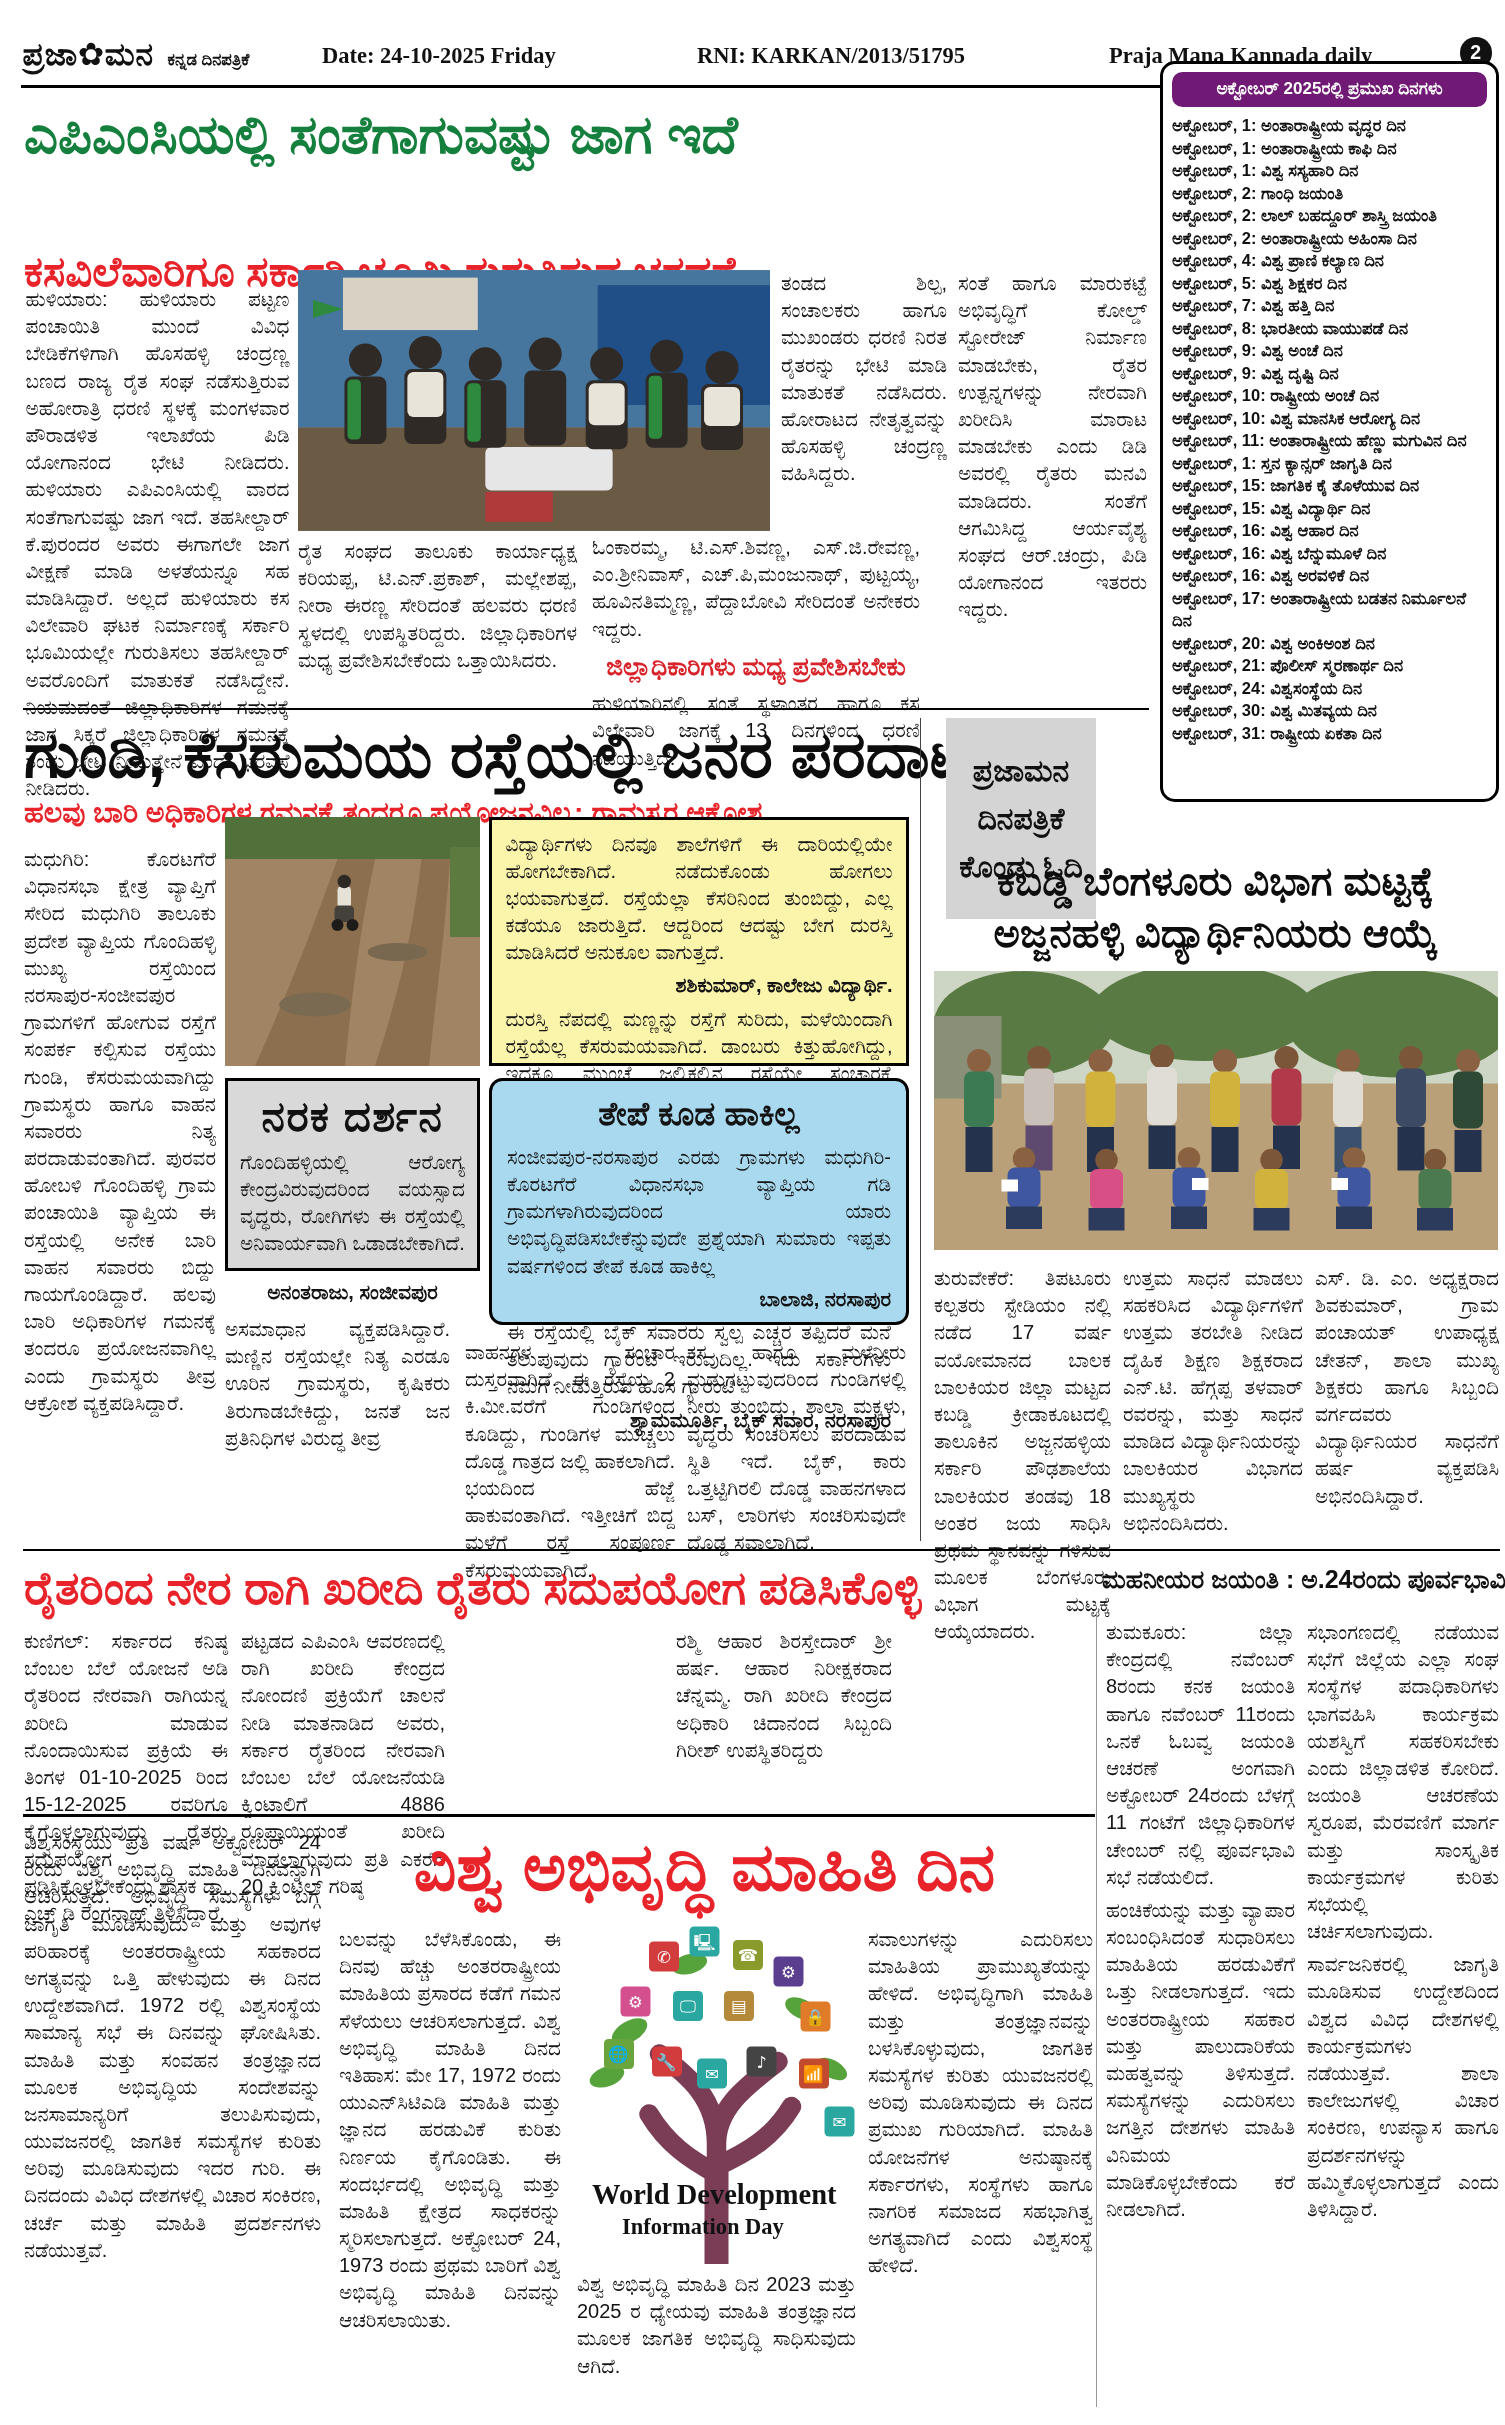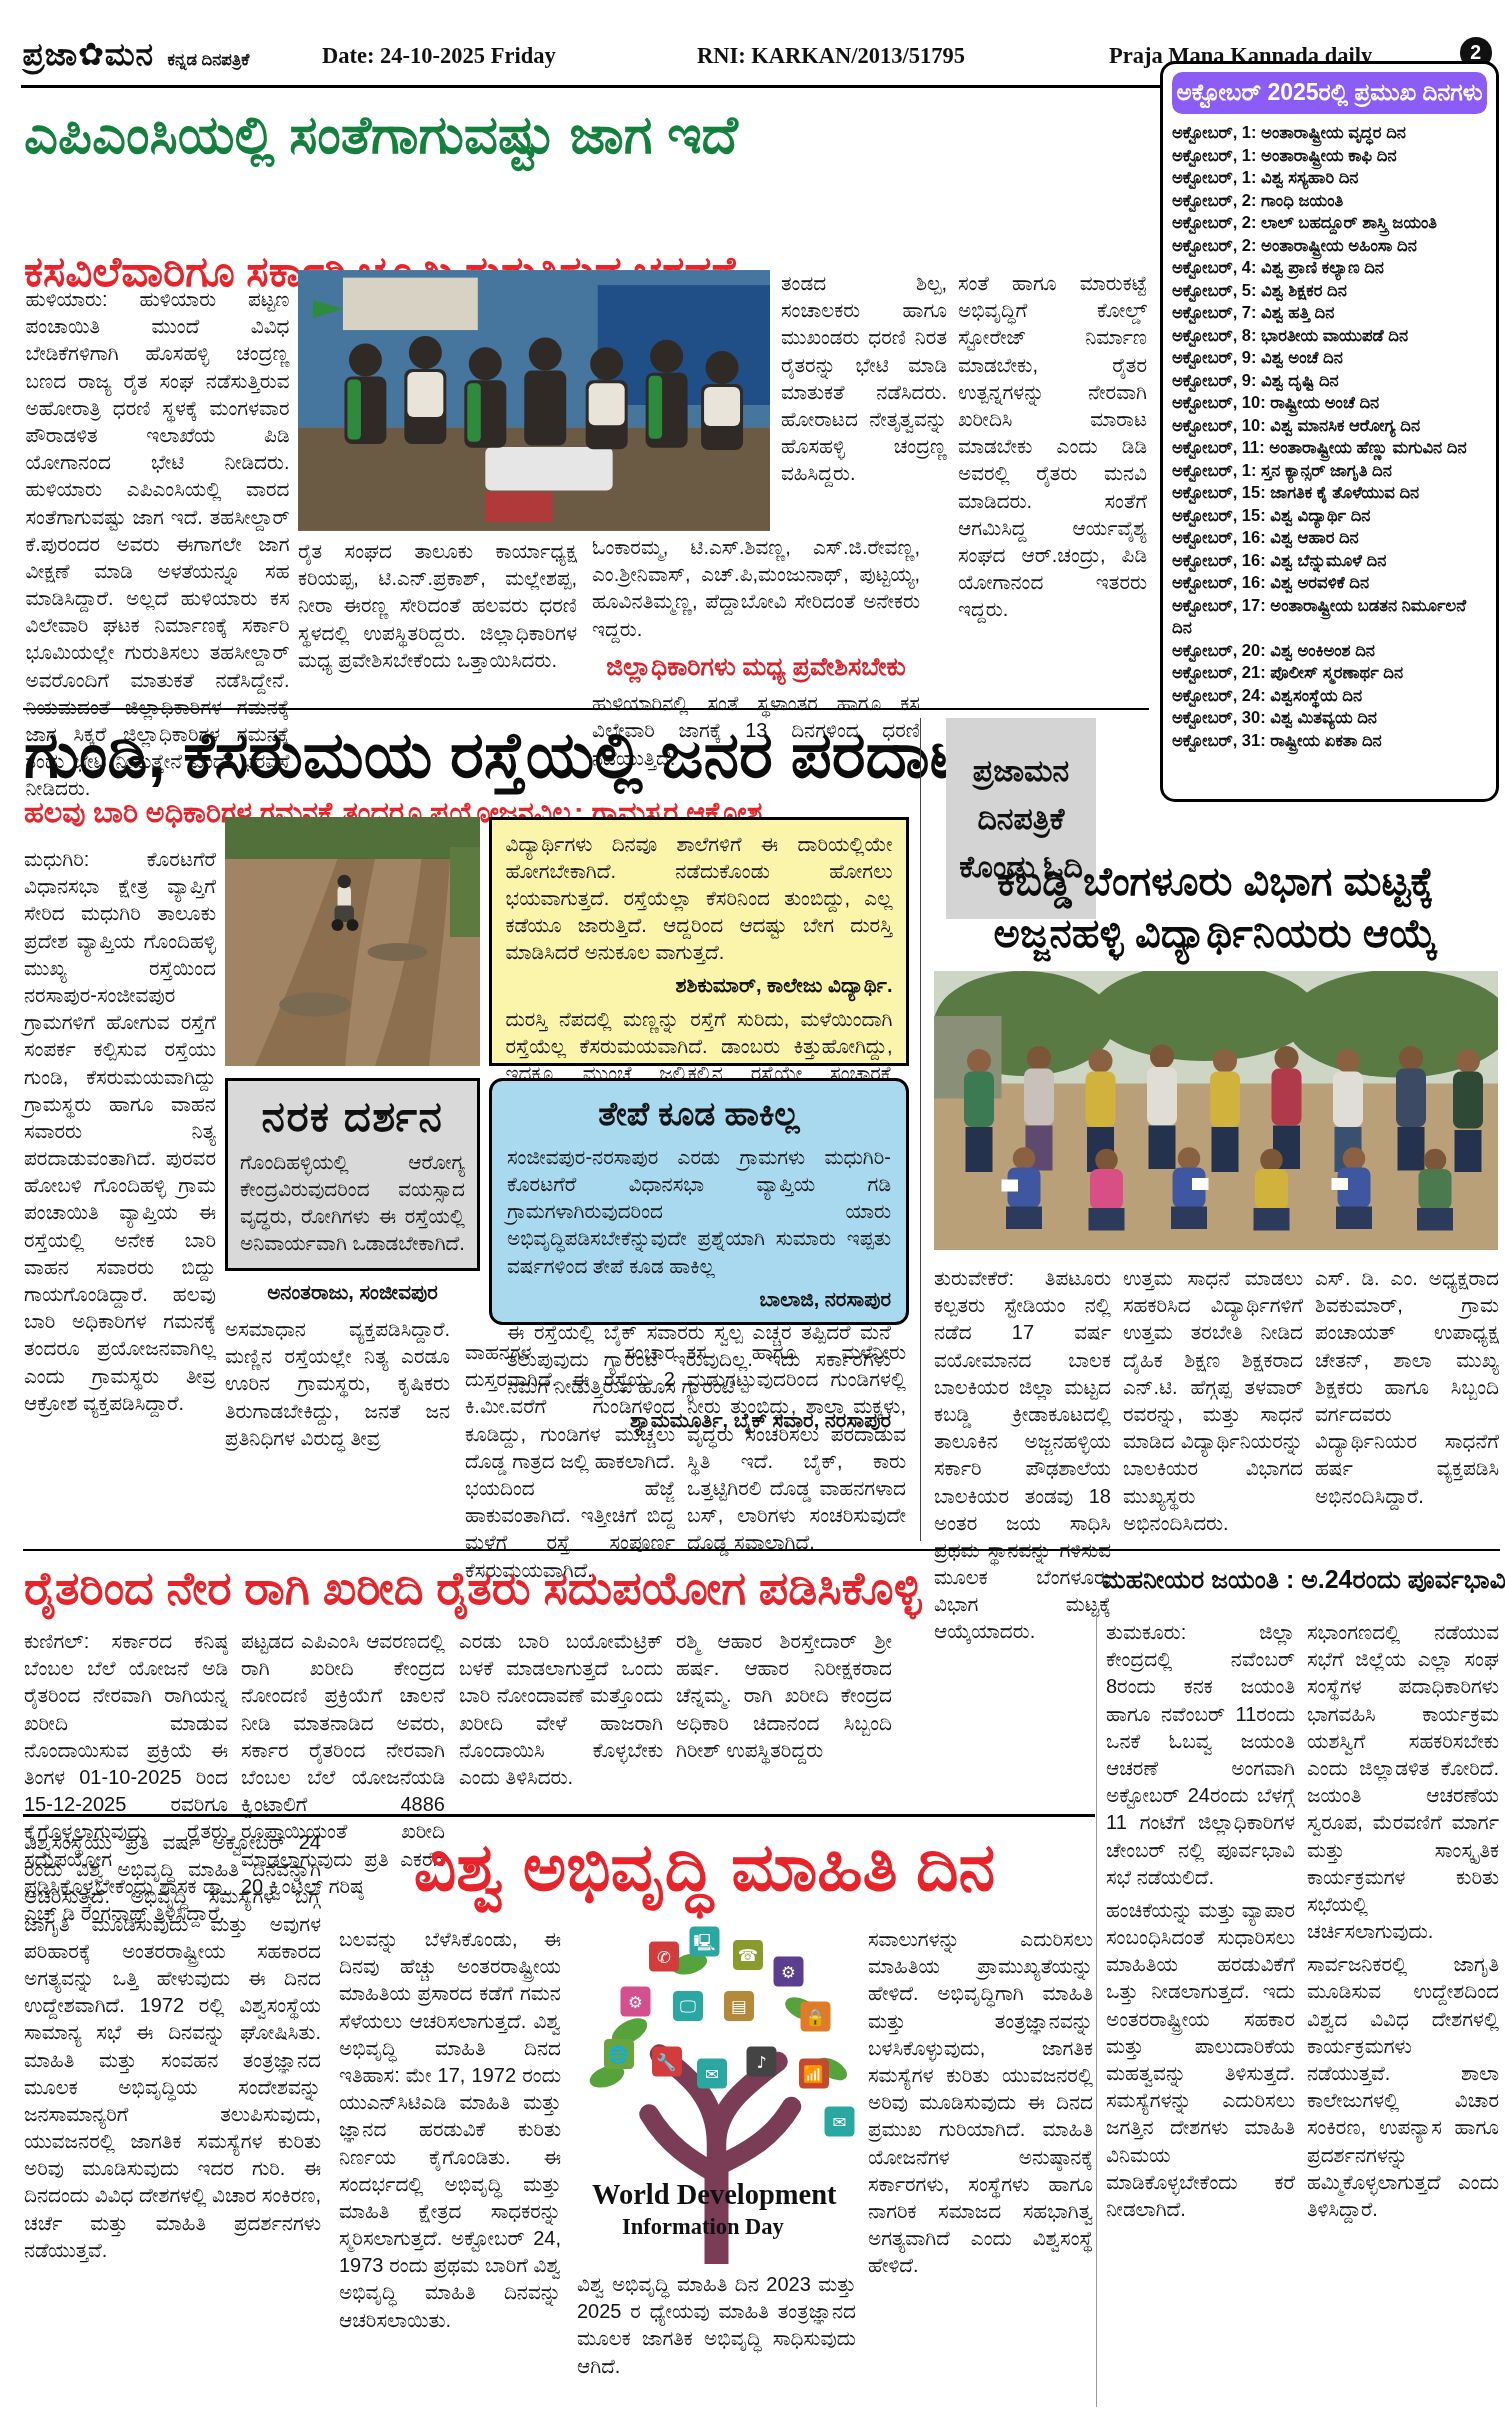--- a/index.html
+++ b/index.html
@@ -20,21 +20,21 @@
   .h2-sub{font-weight:bold;color:#e8232a;font-size:28.5px;white-space:nowrap;}
   .h3{font-weight:bold;color:#0d0d0d;font-size:40px;text-align:center;line-height:1.3;}
   .h-red{font-weight:bold;color:#e8232a;}
   
   .col{font-size:20px;line-height:1.36;text-align:justify;color:#141414;}
   .col p{margin:0 0 6px 0;}
   .red-center{color:#d8232a;font-weight:bold;text-align:center;font-size:25px;line-height:1.3;margin:7.5px 0;}
   .byline{font-weight:bold;text-align:right;}
   
   .sidebar{border:3px solid #000;border-radius:15px;background:#fff;padding:7.5px 9px 6px 9px;box-sizing:border-box;}
-  .sidebar-title{background:#8b5cf6;color:#fff;border-radius:10.5px;font-weight:bold;font-size:23px;
+  .sidebar-title{background:#701a75;color:#fff;border-radius:10.5px;font-weight:bold;font-size:17px;
                  text-align:center;padding:7.5px 3px;margin-bottom:7.5px;}
   .day-item{font-size:16.5px;font-weight:bold;line-height:22.5px;}
   .praja-box{background:#d4d4d4;text-align:center;font-weight:bold;font-size:30px;line-height:1.6;
              display:flex;flex-direction:column;justify-content:center;}
   .quote-box{background:#fbf5ac;border:3px solid #000;box-sizing:border-box;padding:10.5px 13.5px;}
   .blue-box{background:#a9d9ef;border:3px solid #000;border-radius:13.5px;box-sizing:border-box;padding:7.5px 15px;}
   .box-title{font-weight:bold;text-align:center;font-size:33px;margin:3px 0 7.5px 0;}
   .naraka{background:#d9d9d9;border:3px solid #000;box-sizing:border-box;padding:9px 12px;}
   .naraka .box-title{font-size:42px;letter-spacing:1.5px;}
   .vrule{border-left:1.5px solid #444;}
@@ -304,21 +304,20 @@
 
   <div class="abs col" style="left:934px;top:1265px;width:177px;height:276px;">ತುರುವೇಕೆರೆ: ತಿಪಟೂರು ಕಲ್ಪತರು ಸ್ಟೇಡಿಯಂ ನಲ್ಲಿ ನಡೆದ 17 ವರ್ಷ ವಯೋಮಾನದ ಬಾಲಕ ಬಾಲಕಿಯರ ಜಿಲ್ಲಾ ಮಟ್ಟದ ಕಬಡ್ಡಿ ಕ್ರೀಡಾಕೂಟದಲ್ಲಿ ತಾಲೂಕಿನ ಅಜ್ಜನಹಳ್ಳಿಯ ಸರ್ಕಾರಿ ಪೌಢಶಾಲೆಯ ಬಾಲಕಿಯರ ತಂಡವು 18 ಅಂತರ ಜಯ ಸಾಧಿಸಿ ಪ್ರಥಮ ಸ್ಥಾನವನ್ನು ಗಳಿಸುವ ಮೂಲಕ ಬೆಂಗಳೂರು ವಿಭಾಗ ಮಟ್ಟಕ್ಕೆ ಆಯ್ಕೆಯಾದರು.</div>
   <div class="abs col" style="left:1315px;top:1265px;width:184px;height:276px;">ಎಸ್. ಡಿ. ಎಂ. ಅಧ್ಯಕ್ಷರಾದ ಶಿವಕುಮಾರ್, ಗ್ರಾಮ ಪಂಚಾಯತ್ ಉಪಾಧ್ಯಕ್ಷ ಚೇತನ್, ಶಾಲಾ ಮುಖ್ಯ ಶಿಕ್ಷಕರು ಹಾಗೂ ಸಿಬ್ಬಂದಿ ವರ್ಗದವರು ವಿದ್ಯಾರ್ಥಿನಿಯರ ಸಾಧನೆಗೆ ಹರ್ಷ ವ್ಯಕ್ತಪಡಿಸಿ ಅಭಿನಂದಿಸಿದ್ದಾರೆ.</div>
   <div class="abs col" style="left:1123px;top:1265px;width:180px;height:276px;">ಉತ್ತಮ ಸಾಧನೆ ಮಾಡಲು ಸಹಕರಿಸಿದ ವಿದ್ಯಾರ್ಥಿಗಳಿಗೆ ಉತ್ತಮ ತರಬೇತಿ ನೀಡಿದ ದೈಹಿಕ ಶಿಕ್ಷಣ ಶಿಕ್ಷಕರಾದ ಎನ್.ಟಿ. ಹೆಗ್ಗಪ್ಪ ತಳವಾರ್ ರವರನ್ನು, ಮತ್ತು ಸಾಧನೆ ಮಾಡಿದ ವಿದ್ಯಾರ್ಥಿನಿಯರನ್ನು ಬಾಲಕಿಯರ ವಿಭಾಗದ ಮುಖ್ಯಸ್ಥರು ಅಭಿನಂದಿಸಿದರು.</div>
 
   <div class="abs hrule" style="left:22.5px;top:1549px;width:1477px;"></div>
 
   <div class="abs h-red" style="left:24px;top:1561px;font-size:46px;white-space:nowrap;">ರೈತರಿಂದ ನೇರ ರಾಗಿ ಖರೀದಿ ರೈತರು ಸದುಪಯೋಗ ಪಡಿಸಿಕೊಳ್ಳಿ</div>
   <div class="abs col" style="left:24px;top:1628px;width:204px;height:178px;">ಕುಣಿಗಲ್: ಸರ್ಕಾರದ ಕನಿಷ್ಠ ಬೆಂಬಲ ಬೆಲೆ ಯೋಜನೆ ಅಡಿ ರೈತರಿಂದ ನೇರವಾಗಿ ರಾಗಿಯನ್ನ ಖರೀದಿ ಮಾಡುವ ನೊಂದಾಯಿಸುವ ಪ್ರಕ್ರಿಯೆ ಈ ತಿಂಗಳ 01-10-2025 ರಿಂದ 15-12-2025 ರವರಿಗೂ ಕೈಗೊಳ್ಳಲಾಗುವುದು ರೈತರು ಸದುಪಯೋಗ ಪಡಿಸಿಕೊಳ್ಳಬೇಕೆಂದು ಶಾಸಕ ಡಾ. ಎಚ್ ಡಿ ರಂಗನಾಥ್ ತಿಳಿಸಿದ್ದಾರೆ.</div>
   <div class="abs col" style="left:241px;top:1628px;width:204px;height:178px;">ಪಟ್ಟಡದ ಎಪಿಎಂಸಿ ಆವರಣದಲ್ಲಿ ರಾಗಿ ಖರೀದಿ ಕೇಂದ್ರದ ನೋಂದಣಿ ಪ್ರಕ್ರಿಯೆಗೆ ಚಾಲನೆ ನೀಡಿ ಮಾತನಾಡಿದ ಅವರು, ಸರ್ಕಾರ ರೈತರಿಂದ ನೇರವಾಗಿ ಬೆಂಬಲ ಬೆಲೆ ಯೋಜನೆಯಡಿ ಕ್ವಿಂಟಾಲಿಗೆ 4886 ರೂಪಾಯಿಯಂತೆ ಖರೀದಿ ಮಾಡಲಾಗುವುದು ಪ್ರತಿ ಎಕರೆಗೆ 20 ಕ್ವಿಂಟಲ್ ಗರಿಷ್ಠ</div>
-  <div class="abs col" style="left:459px;top:1628px;width:204px;height:178px;">ಎರಡು ಬಾರಿ ಬಯೋಮೆಟ್ರಿಕ್ ಬಳಕೆ ಮಾಡಲಾಗುತ್ತದೆ ಒಂದು ಬಾರಿ ನೋಂದಾವಣೆ ಮತ್ತೊಂದು ಖರೀದಿ ವೇಳೆ ಹಾಜರಾಗಿ ನೊಂದಾಯಿಸಿ ಕೊಳ್ಳಬೇಕು ಎಂದು ತಿಳಿಸಿದರು.</div>
   <div class="abs col" style="left:676px;top:1628px;width:216px;height:178px;">ರಶ್ಮಿ ಆಹಾರ ಶಿರಸ್ತೇದಾರ್ ಶ್ರೀ ಹರ್ಷ. ಆಹಾರ ನಿರೀಕ್ಷಕರಾದ ಚೆನ್ನಮ್ಮ. ರಾಗಿ ಖರೀದಿ ಕೇಂದ್ರದ ಅಧಿಕಾರಿ ಚಿದಾನಂದ ಸಿಬ್ಬಂದಿ ಗಿರೀಶ್ ಉಪಸ್ಥಿತರಿದ್ದರು</div>
 
   <div class="abs" style="left:1102px;top:1565px;font-size:25px;font-weight:bold;white-space:nowrap;">ಮಹನೀಯರ ಜಯಂತಿ : ಅ.24ರಂದು ಪೂರ್ವಭಾವಿ ಸಭೆ</div>
   <div class="abs vrule" style="left:1096px;top:1612px;height:795px;border-left:0.7px solid #999;"></div>
   <div class="abs col" style="left:1106px;top:1619px;width:189px;height:780px;">
     <p>ತುಮಕೂರು: ಜಿಲ್ಲಾ ಕೇಂದ್ರದಲ್ಲಿ ನವೆಂಬರ್ 8ರಂದು ಕನಕ ಜಯಂತಿ ಹಾಗೂ ನವೆಂಬರ್ 11ರಂದು ಒನಕೆ ಓಬವ್ವ ಜಯಂತಿ ಆಚರಣೆ ಅಂಗವಾಗಿ ಅಕ್ಟೋಬರ್ 24ರಂದು ಬೆಳಗ್ಗೆ 11 ಗಂಟೆಗೆ ಜಿಲ್ಲಾಧಿಕಾರಿಗಳ ಚೇಂಬರ್ ನಲ್ಲಿ ಪೂರ್ವಭಾವಿ ಸಭೆ ನಡೆಯಲಿದೆ.</p>
     <p>ಹಂಚಿಕೆಯನ್ನು ಮತ್ತು ವ್ಯಾಪಾರ ಸಂಬಂಧಿಸಿದಂತೆ ಸುಧಾರಿಸಲು ಮಾಹಿತಿಯ ಹರಡುವಿಕೆಗೆ ಒತ್ತು ನೀಡಲಾಗುತ್ತದೆ. ಇದು ಅಂತರರಾಷ್ಟ್ರೀಯ ಸಹಕಾರ ಮತ್ತು ಪಾಲುದಾರಿಕೆಯ ಮಹತ್ವವನ್ನು ತಿಳಿಸುತ್ತದೆ. ಸಮಸ್ಯೆಗಳನ್ನು ಎದುರಿಸಲು ಜಗತ್ತಿನ ದೇಶಗಳು ಮಾಹಿತಿ ವಿನಿಮಯ ಮಾಡಿಕೊಳ್ಳಬೇಕೆಂದು ಕರೆ ನೀಡಲಾಗಿದೆ.</p>
   </div>
   <div class="abs col" style="left:1307px;top:1619px;width:192px;height:780px;">
     <p>ಸಭಾಂಗಣದಲ್ಲಿ ನಡೆಯುವ ಸಭೆಗೆ ಜಿಲ್ಲೆಯ ಎಲ್ಲಾ ಸಂಘ ಸಂಸ್ಥೆಗಳ ಪದಾಧಿಕಾರಿಗಳು ಭಾಗವಹಿಸಿ ಕಾರ್ಯಕ್ರಮ ಯಶಸ್ವಿಗೆ ಸಹಕರಿಸಬೇಕು ಎಂದು ಜಿಲ್ಲಾಡಳಿತ ಕೋರಿದೆ. ಜಯಂತಿ ಆಚರಣೆಯ ಸ್ವರೂಪ, ಮೆರವಣಿಗೆ ಮಾರ್ಗ ಮತ್ತು ಸಾಂಸ್ಕೃತಿಕ ಕಾರ್ಯಕ್ರಮಗಳ ಕುರಿತು ಸಭೆಯಲ್ಲಿ ಚರ್ಚಿಸಲಾಗುವುದು.</p>

